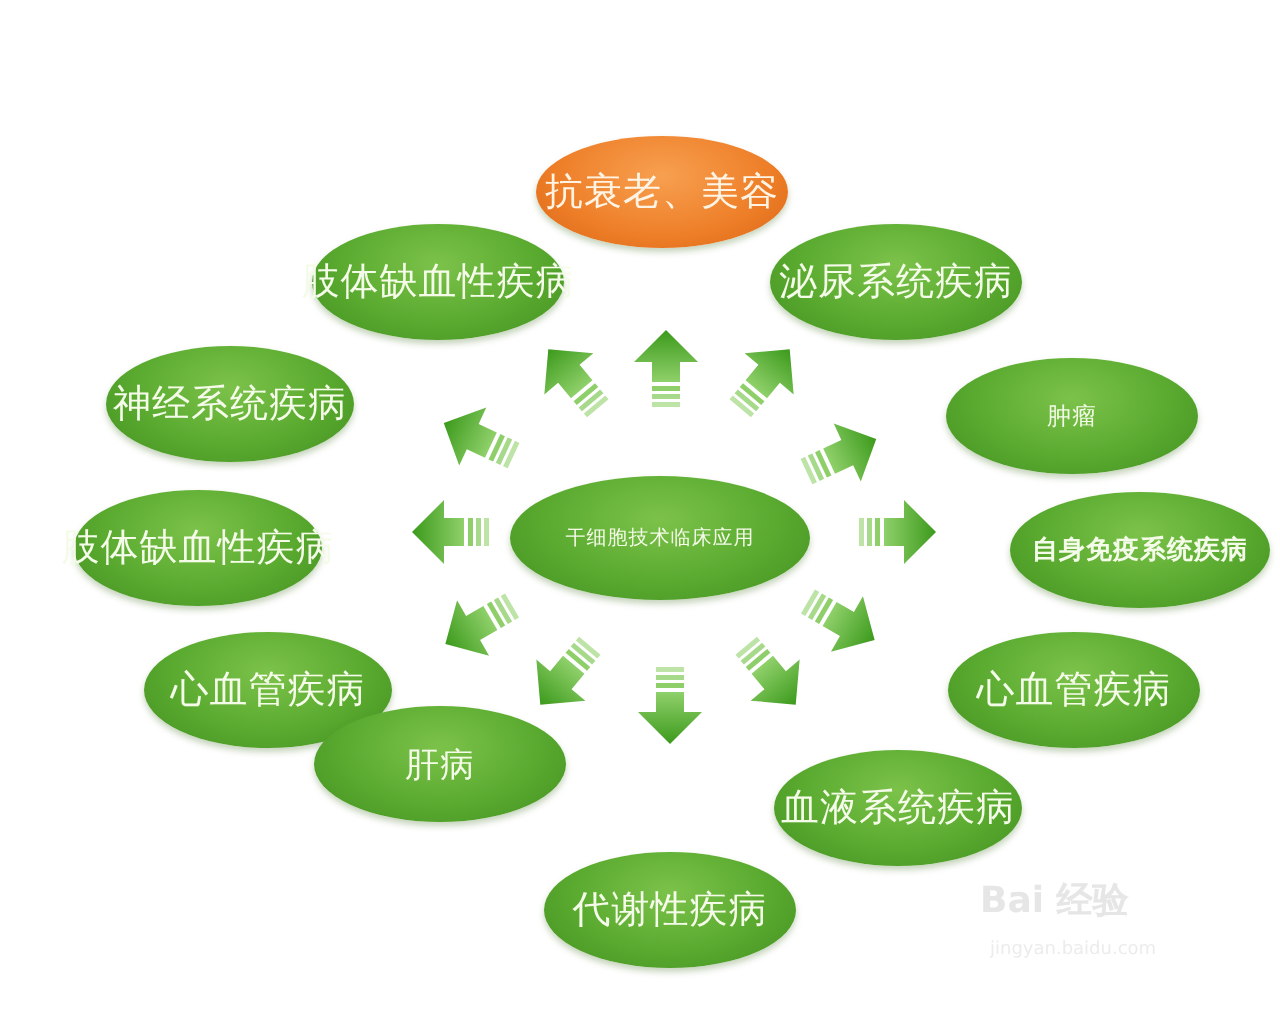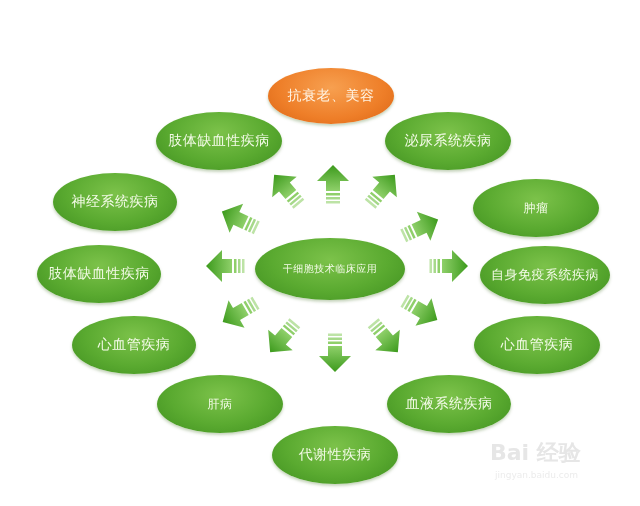--- a/index.html
+++ b/index.html
@@ -1,26 +1,26 @@
 <!DOCTYPE html>
 <html><head>
 <meta charset="utf-8">
 <style>
   html, body { margin:0; padding:0; }
   body { width:640px; height:506px; background:#ffffff; position:relative; overflow:hidden;
          font-family:"DejaVu Sans", sans-serif; }
   .node { position:absolute; border-radius:50%; display:flex; align-items:center; justify-content:center;
-          color:#f4fbe8; font-size:14px; letter-spacing:0.5px;
+          color:#f4fbe8; font-size:19px; letter-spacing:0.5px;
           background: radial-gradient(ellipse at 50% 35%, #7cc24a 0%, #5aaa30 55%, #3f8f1f 100%);
           box-shadow: 0 2px 3px rgba(90,130,60,0.35); }
   .node.orange { background: radial-gradient(ellipse at 50% 35%, #f7a050 0%, #ee7e28 60%, #d96414 100%); color:#fff4e4; }
   .node.center { font-size:10px; }
   .node span { white-space:nowrap; }
   svg.arrows { position:absolute; left:0; top:0; width:640px; height:506px; }
-  .watermark { position:absolute; left:490px; top:438px; color:#e6e6e6; font-size:22px; font-weight:bold; }
+  .watermark { position:absolute; left:490px; top:438px; color:#e6e6e6; font-size:18px; font-weight:bold; }
   .watermark2 { position:absolute; left:495px; top:470px; color:#ececec; font-size:9px; }
 </style>
 </head>
 <body>
 
 <svg class="arrows" viewBox="0 0 640 506">
   <defs>
     <linearGradient id="ag" x1="0" y1="0" x2="0" y2="1">
       <stop offset="0" stop-color="#3c9a1c"></stop>
       <stop offset="1" stop-color="#8fd06a"></stop>
@@ -72,30 +72,30 @@
   </div>
 <div class="node" style="left:473px;top:179px;width:126px;height:58px;font-size:12px;">
     <span>肿瘤</span>
   </div>
 <div class="node" style="left:37px;top:245px;width:124px;height:58px;">
     <span>肢体缺血性疾病</span>
   </div>
 <div class="node center" style="left:255px;top:238px;width:150px;height:62px;">
     <span>干细胞技术临床应用</span>
   </div>
-<div class="node" style="left:480px;top:246px;width:130px;height:58px;font-size:13px;">
+<div class="node" style="left:505px;top:246px;width:130px;height:58px;font-size:13px;font-weight:bold;">
     <span>自身免疫系统疾病</span>
   </div>
 <div class="node" style="left:72px;top:316px;width:124px;height:58px;">
     <span>心血管疾病</span>
   </div>
 <div class="node" style="left:474px;top:316px;width:126px;height:58px;">
     <span>心血管疾病</span>
   </div>
-<div class="node" style="left:157px;top:375px;width:126px;height:58px;font-size:12px;">
+<div class="node" style="left:157px;top:353px;width:126px;height:58px;font-size:17px;">
     <span>肝病</span>
   </div>
 <div class="node" style="left:387px;top:375px;width:124px;height:58px;">
     <span>血液系统疾病</span>
   </div>
 <div class="node" style="left:272px;top:426px;width:126px;height:58px;align-items:center;">
     <span>代谢性疾病</span>
   </div>
 
 <div class="watermark">Bai 经验</div>

